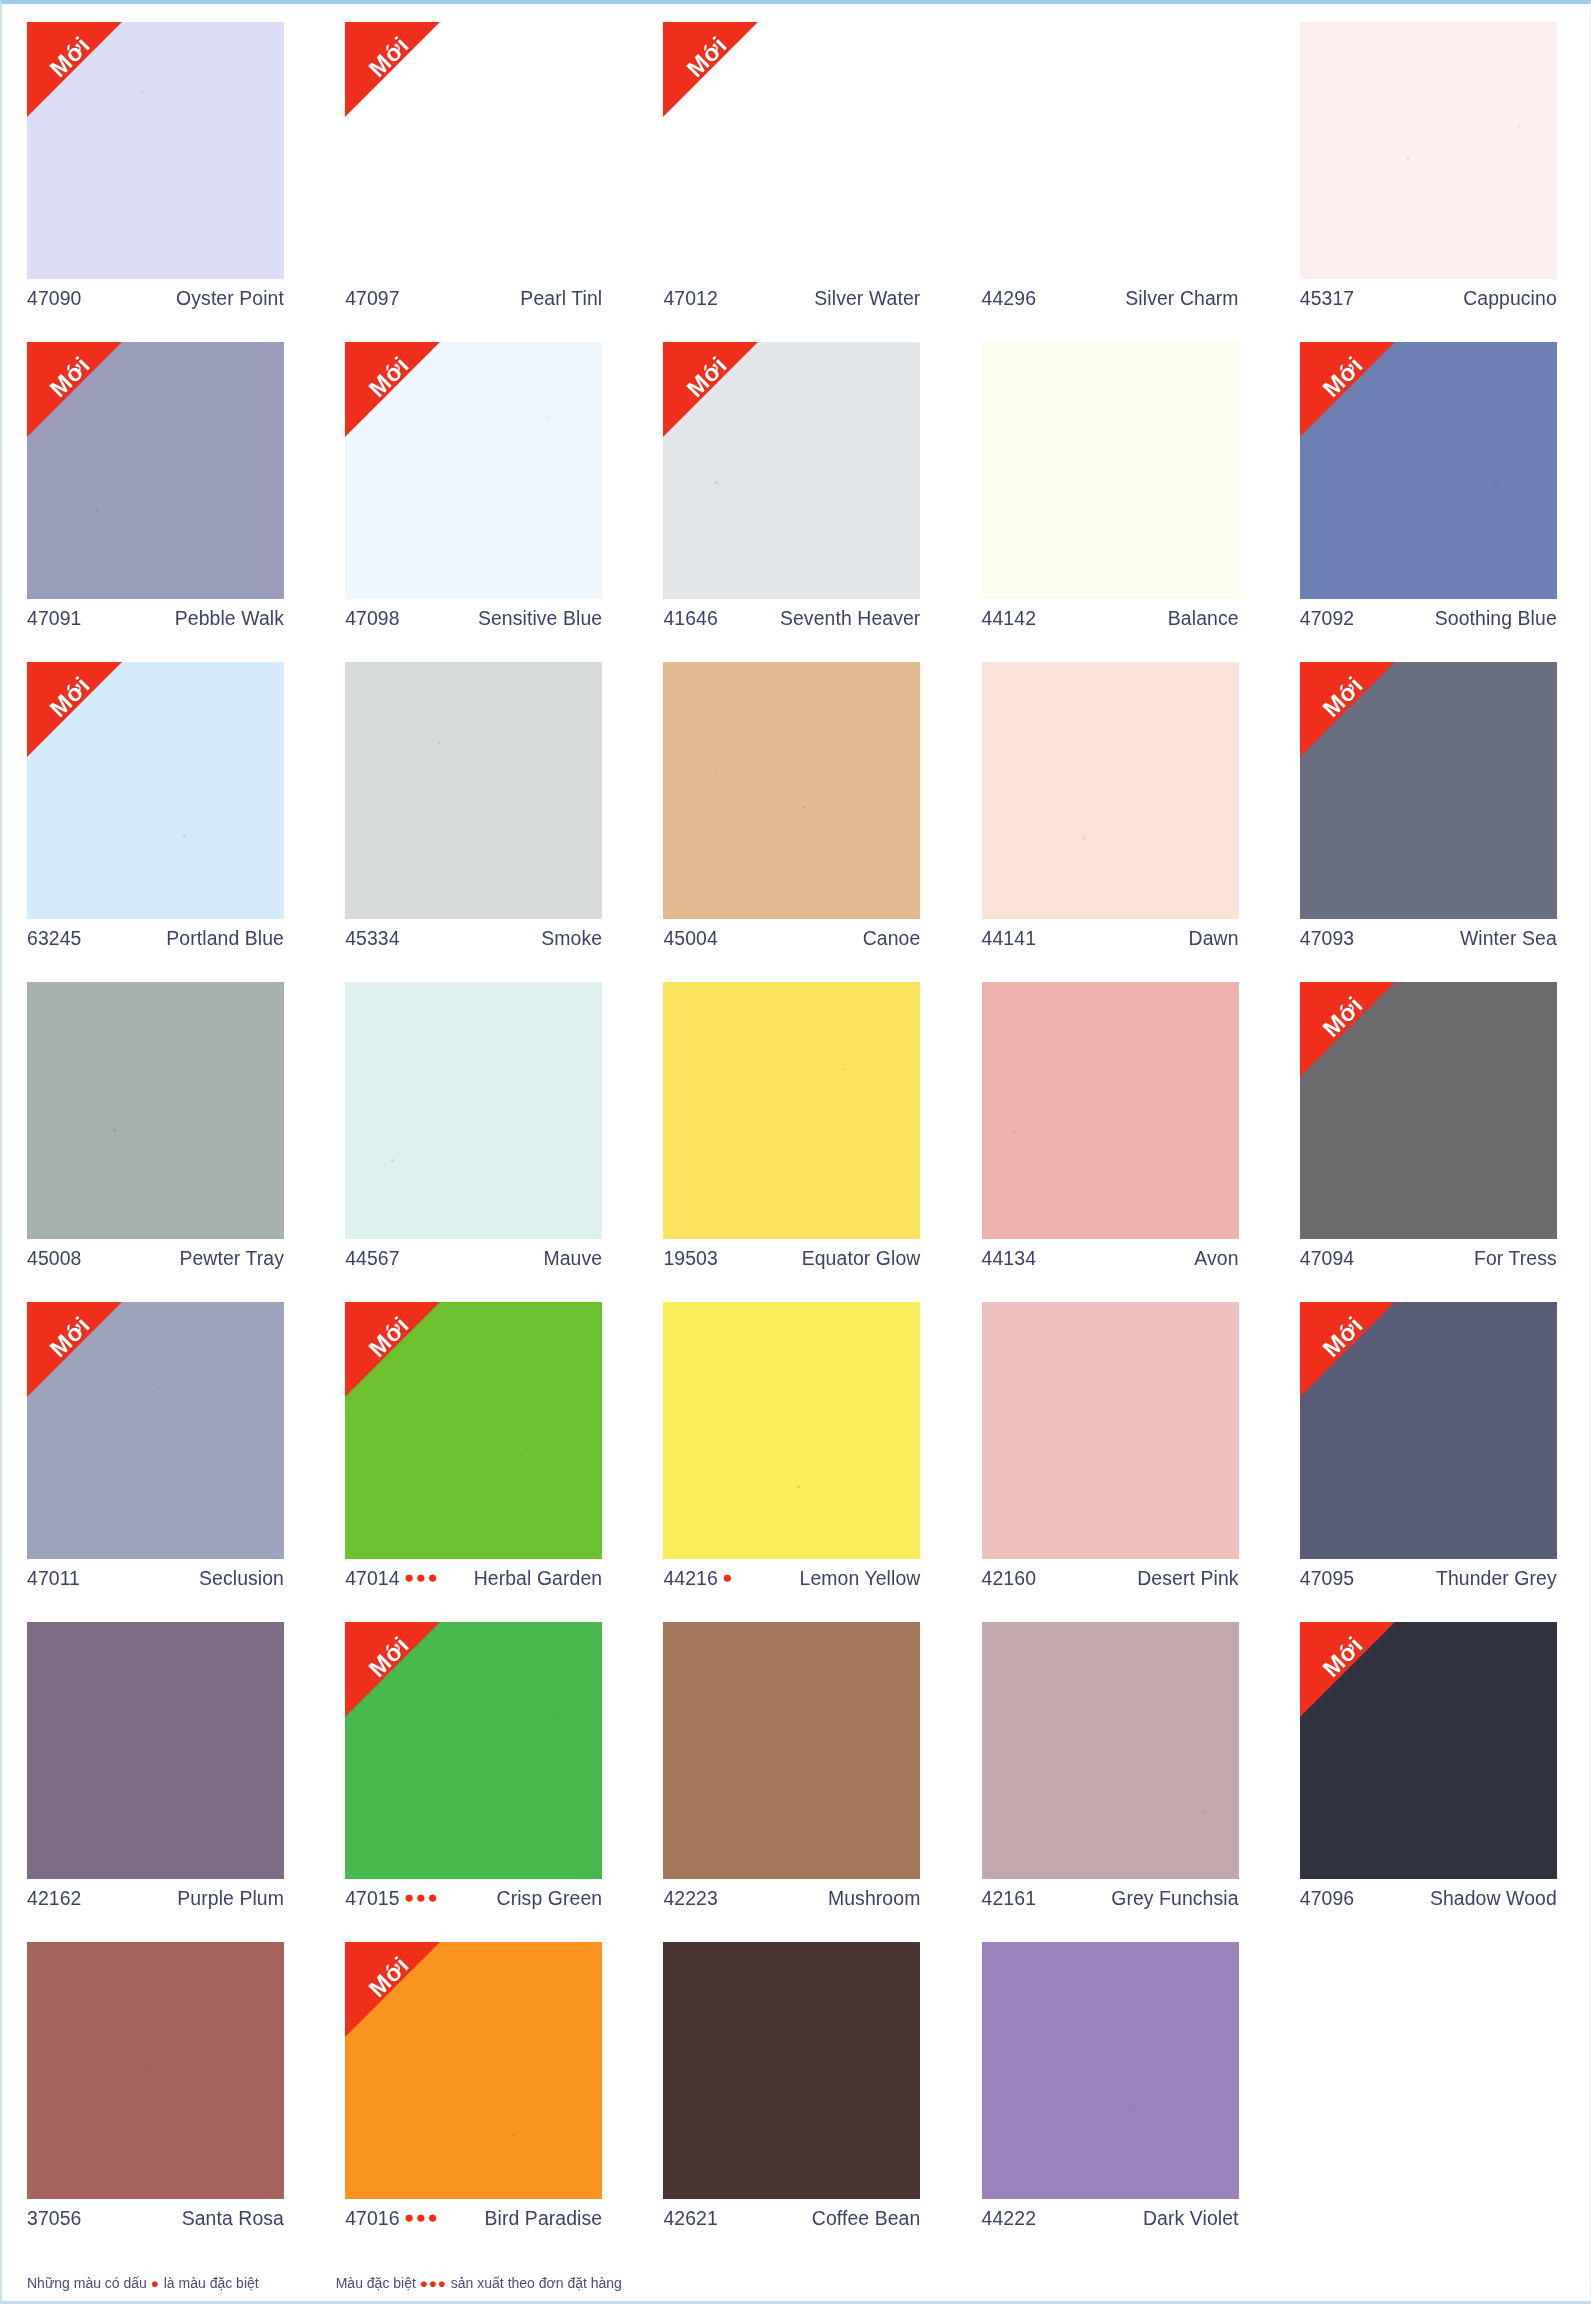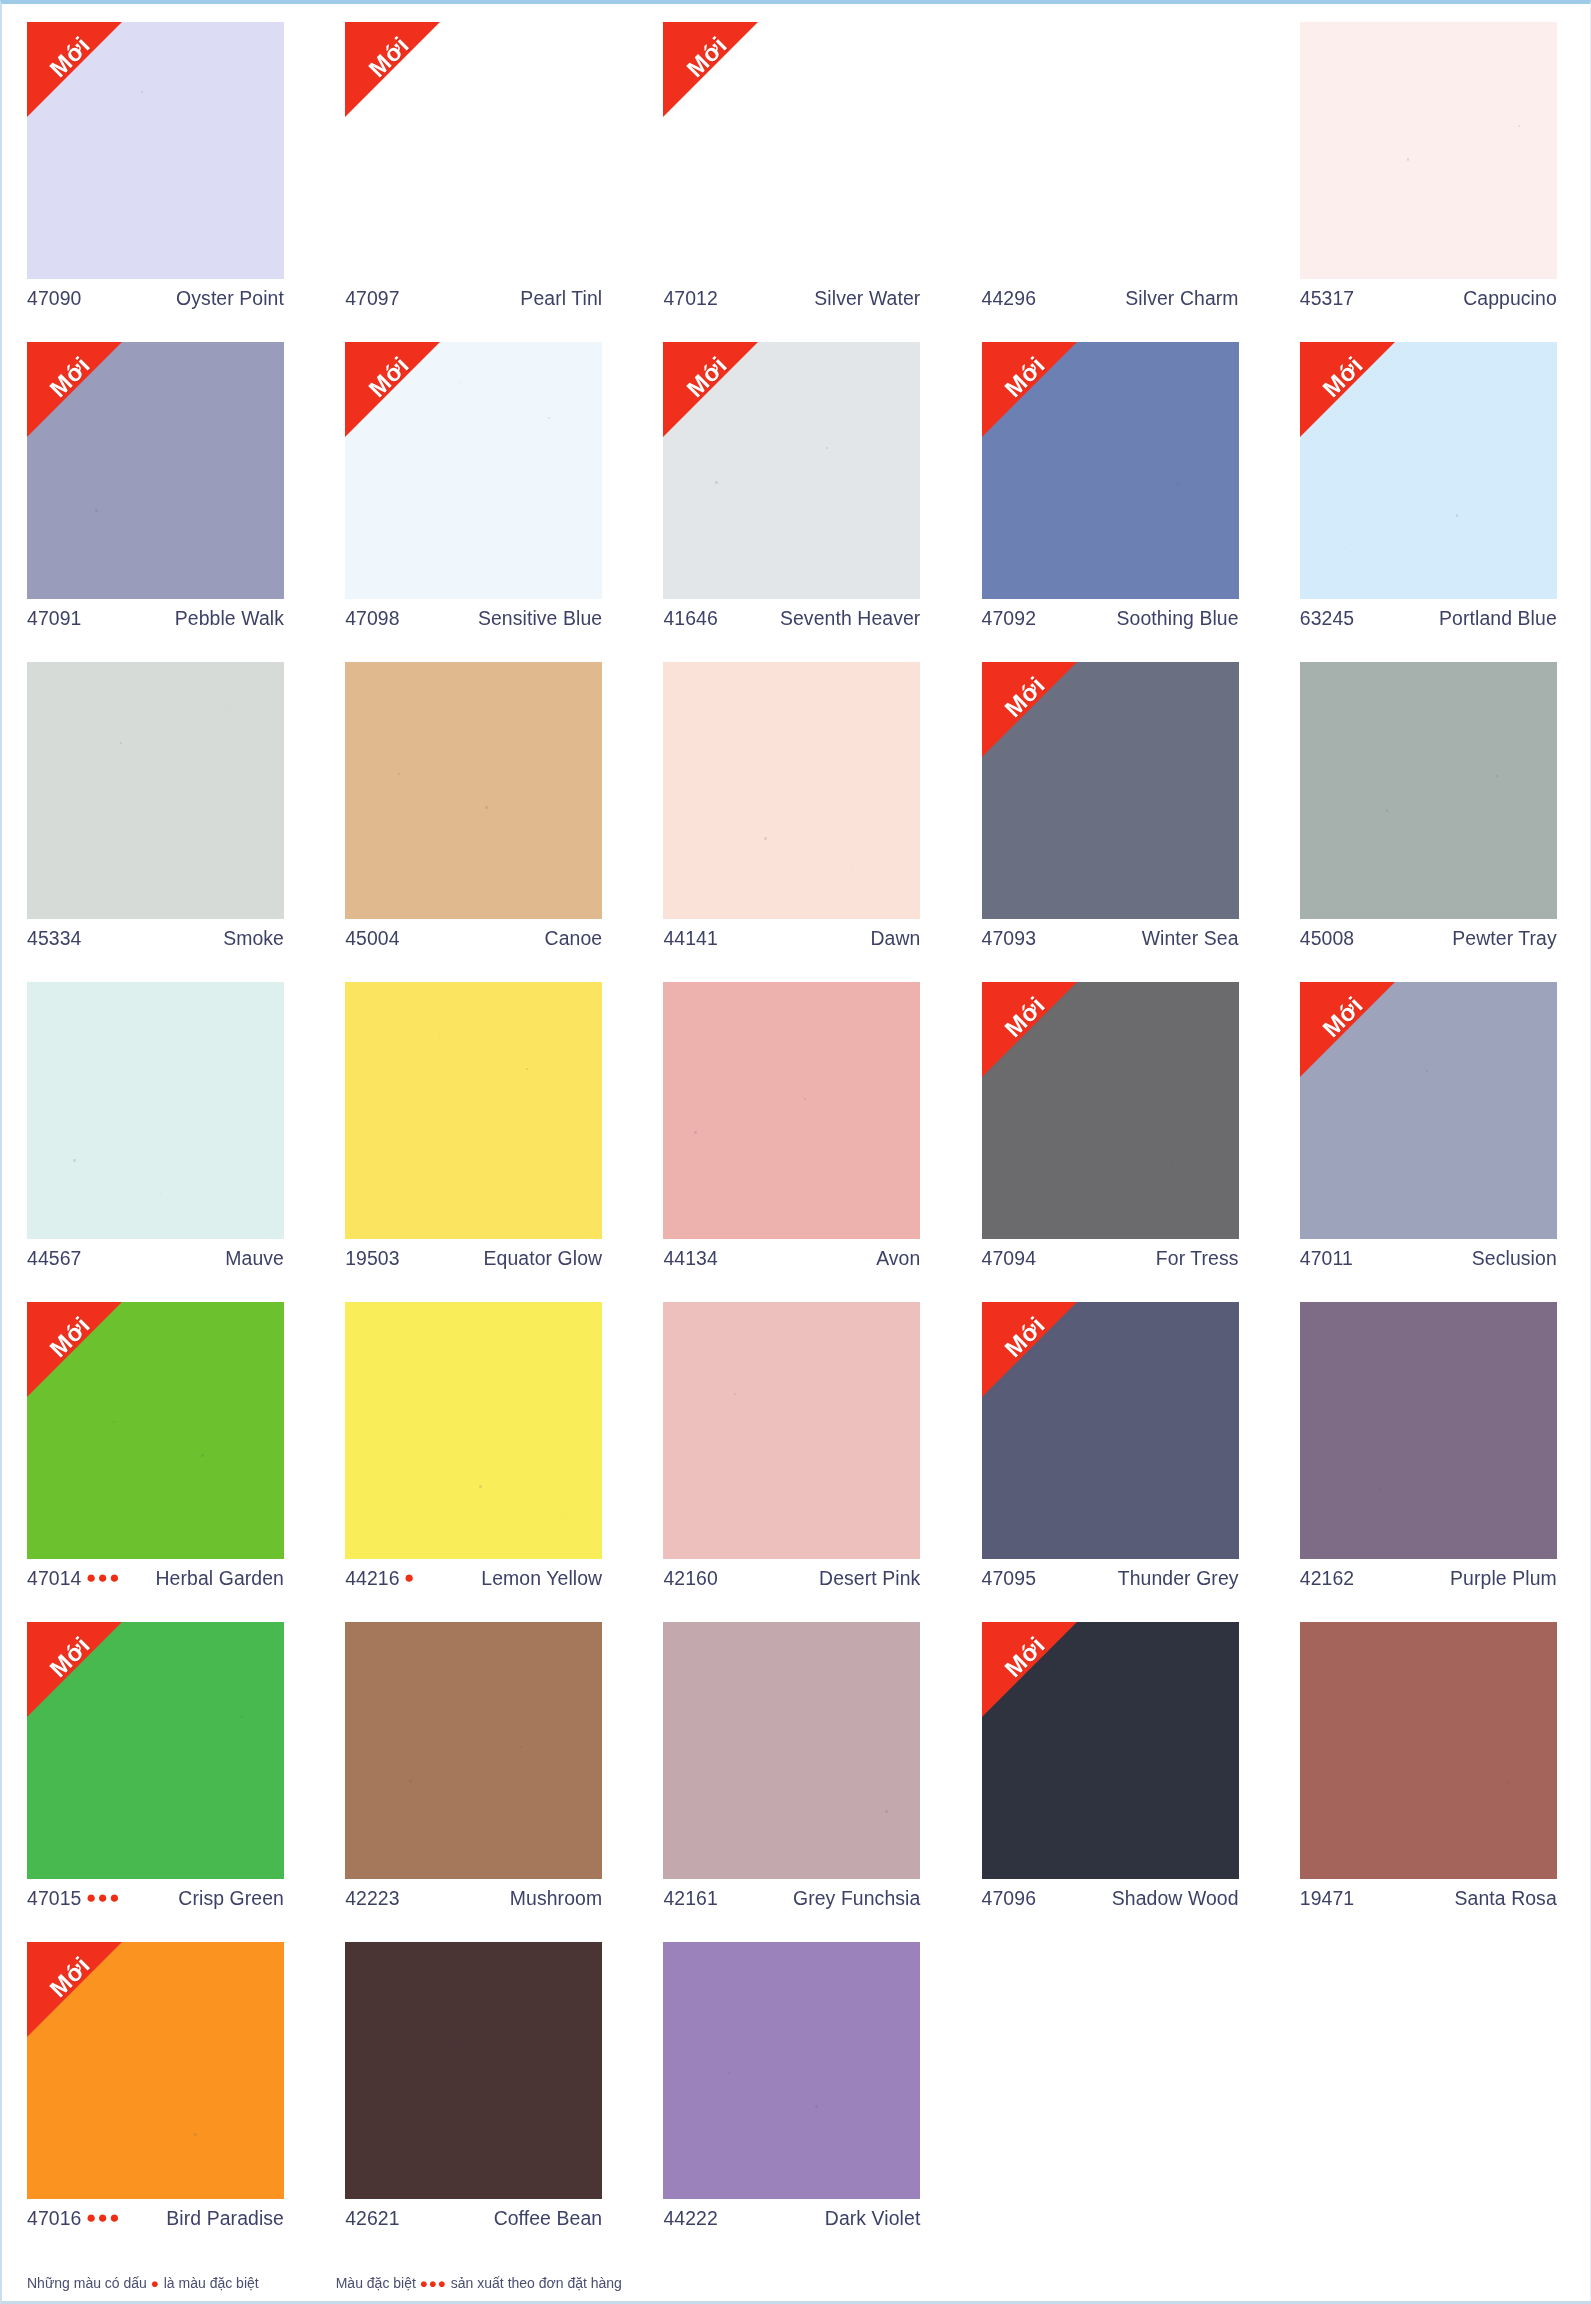--- a/index.html
+++ b/index.html
@@ -278,20 +278,32 @@
           </div>
         </div>
         <div class="caption">
           <span class="code-wrap">
             <span class="code">41646</span>
           </span>
           <span class="name">Seventh Heaver</span>
         </div>
       </div>
       <div class="swatch-cell">
+        <div class="chip" style="background: rgb(252, 253, 239);">
+          <span class="speck" style="width: 0.9px; height: 0.9px; left: 60px; top: 44px;"></span>
+          <span class="speck" style="width: 1.8px; height: 1.8px; left: 148px; top: 77px;"></span>
+        </div>
+        <div class="caption">
+          <span class="code-wrap">
+            <span class="code">44142</span>
+          </span>
+          <span class="name">Balance</span>
+        </div>
+      </div>
+      <div class="swatch-cell">
         <div class="chip" style="background: rgb(108, 128, 180);">
           <span class="speck" style="width: 1.8px; height: 1.8px; left: 108px; top: 108px;"></span>
           <span class="speck" style="width: 2.7px; height: 2.7px; left: 195px; top: 141px;"></span>
           <div class="new-badge">
             <span class="badge-text">Mới</span>
           </div>
         </div>
         <div class="caption">
           <span class="code-wrap">
             <span class="code">47092</span>
@@ -566,21 +578,21 @@
           <span class="name">Shadow Wood</span>
         </div>
       </div>
       <div class="swatch-cell">
         <div class="chip" style="background: rgb(164, 99, 91);">
           <span class="speck" style="width: 1.8px; height: 1.8px; left: 120px; top: 127px;"></span>
           <span class="speck" style="width: 2.7px; height: 2.7px; left: 207px; top: 160px;"></span>
         </div>
         <div class="caption">
           <span class="code-wrap">
-            <span class="code">19471</span>
+            <span class="code">37056</span>
           </span>
           <span class="name">Santa Rosa</span>
         </div>
       </div>
       <div class="swatch-cell">
         <div class="chip" style="background: rgb(251, 147, 32);">
           <span class="speck" style="width: 2.7px; height: 2.7px; left: 167px; top: 191px;"></span>
           <span class="speck" style="width: 0.9px; height: 0.9px; left: 57px; top: 224px;"></span>
           <div class="new-badge">
             <span class="badge-text">Mới</span>

